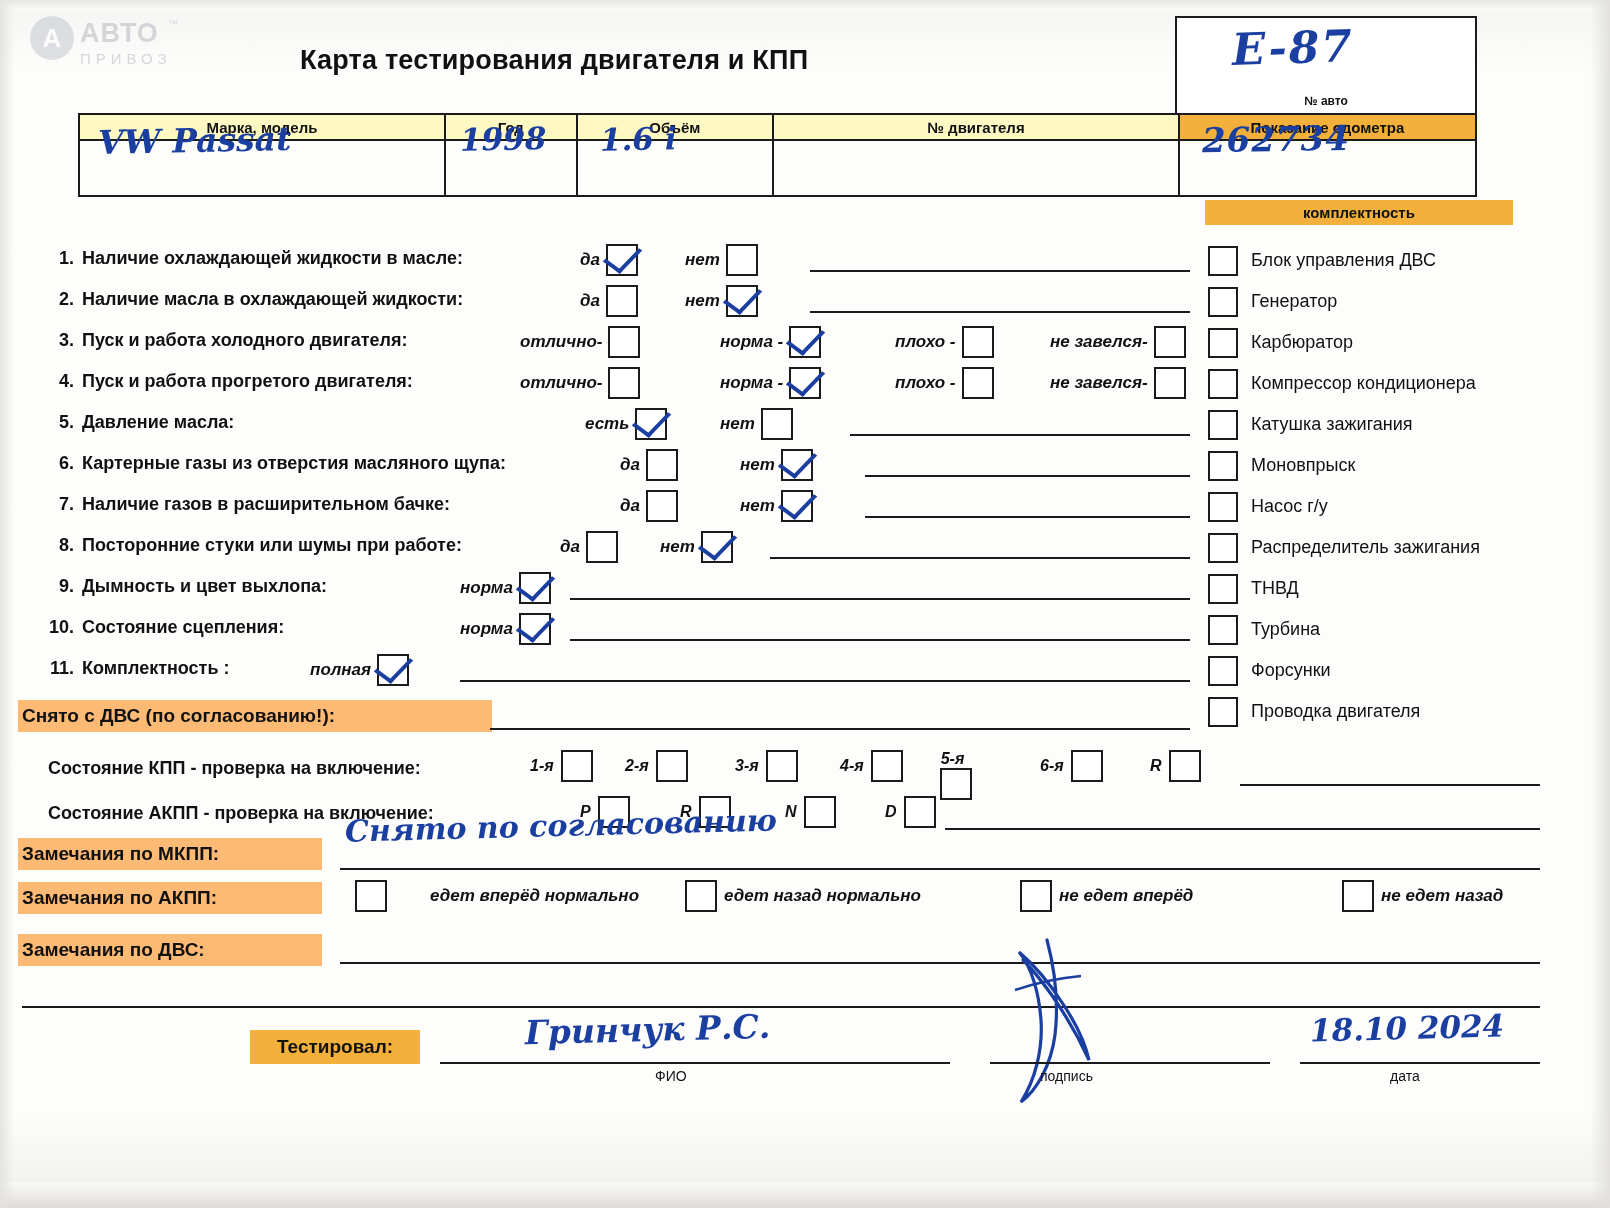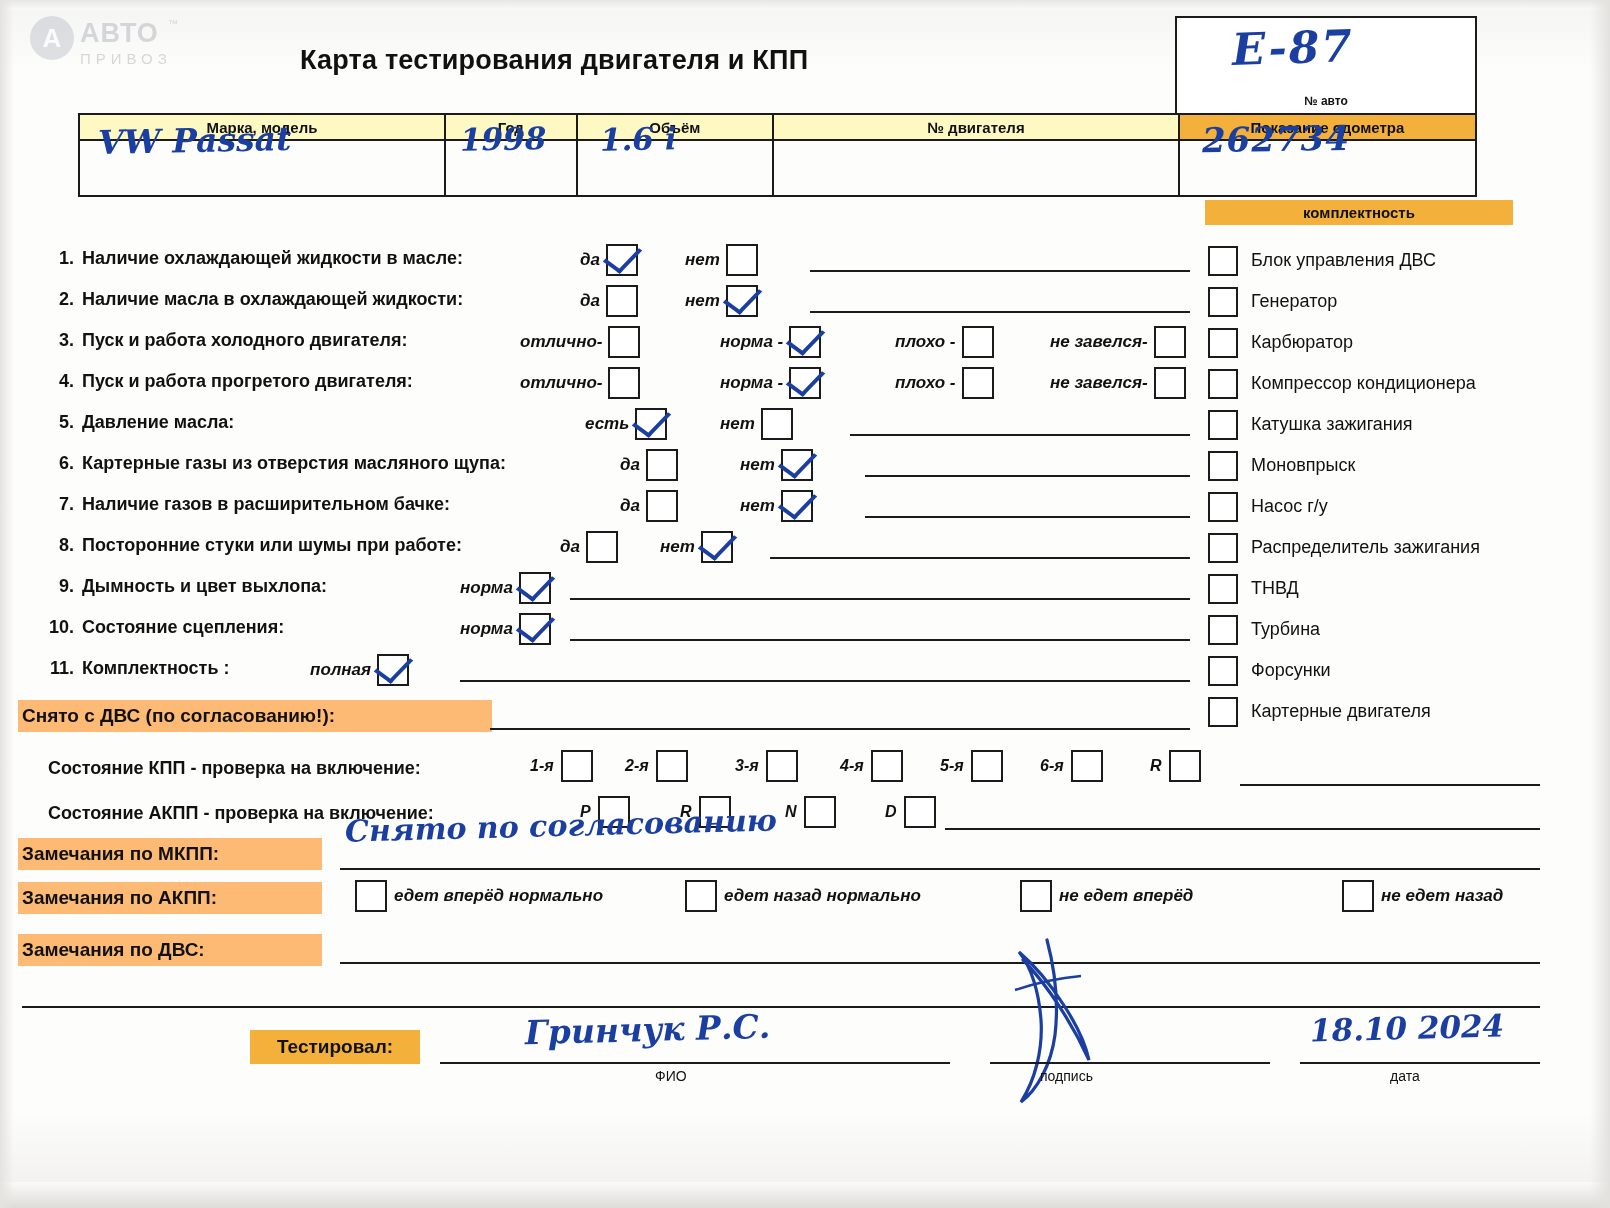--- a/index.html
+++ b/index.html
@@ -251,21 +251,21 @@
     <div class="kompl-row">
       <div class="box"></div>
       <div class="lbl">Турбина</div>
     </div>
     <div class="kompl-row">
       <div class="box"></div>
       <div class="lbl">Форсунки</div>
     </div>
     <div class="kompl-row">
       <div class="box"></div>
-      <div class="lbl">Картерные двигателя</div>
+      <div class="lbl">Проводка двигателя</div>
     </div>
   </div>
 
 <div class="qlist" id="qlist">
     <div class="qrow">
       <div class="qnum">1.</div>
       <div class="qtext">Наличие охлаждающей жидкости в масле:</div>
       <div class="opt" style="left: 540px;">
         <span class="olbl">да</span>
         <span class="cb checked"></span>
@@ -424,21 +424,21 @@
       <span class="cb"></span>
     </div>
     <div class="gear" style="left: 735px;">
       <span class="g-l">3-я</span>
       <span class="cb"></span>
     </div>
     <div class="gear" style="left: 840px;">
       <span class="g-l">4-я</span>
       <span class="cb"></span>
     </div>
-    <div class="gear" style="left: 940px;">
+    <div class="gear" style="left: 940px; flex-direction: column;">
       <span class="g-l">5-я</span>
       <span class="cb"></span>
     </div>
     <div class="gear" style="left: 1040px;">
       <span class="g-l">6-я</span>
       <span class="cb"></span>
     </div>
     <div class="gear" style="left: 1150px;">
       <span class="g-l">R</span>
       <span class="cb"></span>
@@ -466,21 +466,21 @@
     </div>
   </div>
 <div class="rule" style="left:945px; top:828px; width:595px;"></div>
 
 <div class="amber-band" style="left:18px; top:838px; width:300px; height:32px; padding-left:4px; font-size:19px;">Замечания по МКПП:</div>
 <div class="hand-note" style="left:345px; top:808px;">Снято по согласованию</div>
 <div class="rule" style="left:340px; top:868px; width:1200px;"></div>
 
 <div class="amber-band" style="left:18px; top:882px; width:300px; height:32px; padding-left:4px; font-size:19px;">Замечания по АКПП:</div>
 <div id="akpp-opts" style="position:absolute; left:0; top:880px; width:100%; height:36px;">
-    <div class="akpp-opt" style="left: 355px; top: 0px;">
+    <div class="akpp-opt" style="left: 355px; top: 0px; gap: 36px;">
       <span class="cb"></span>
       <span class="al">едет вперёд нормально</span>
     </div>
     <div class="akpp-opt" style="left: 685px; top: 0px;">
       <span class="cb"></span>
       <span class="al">едет назад нормально</span>
     </div>
     <div class="akpp-opt" style="left: 1020px; top: 0px;">
       <span class="cb"></span>
       <span class="al">не едет вперёд</span>

